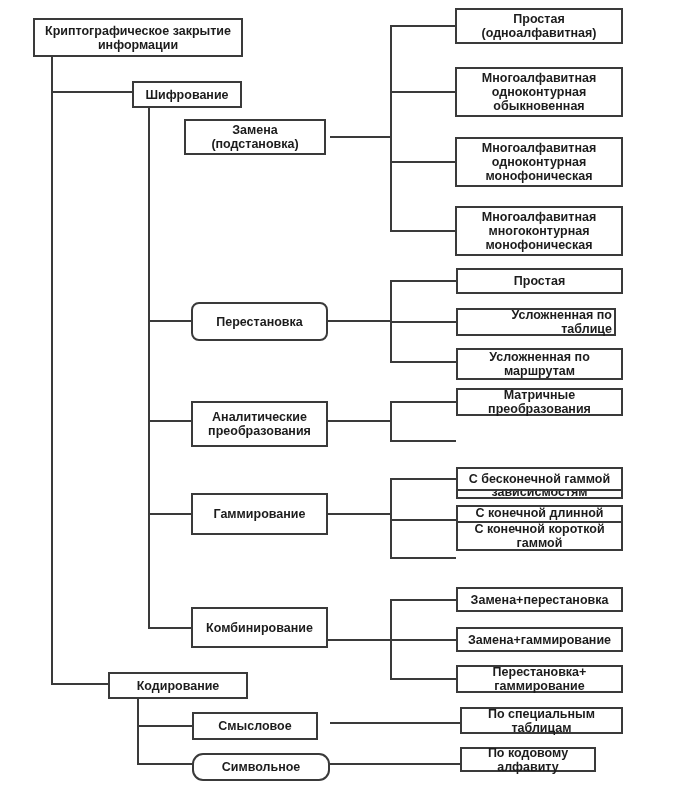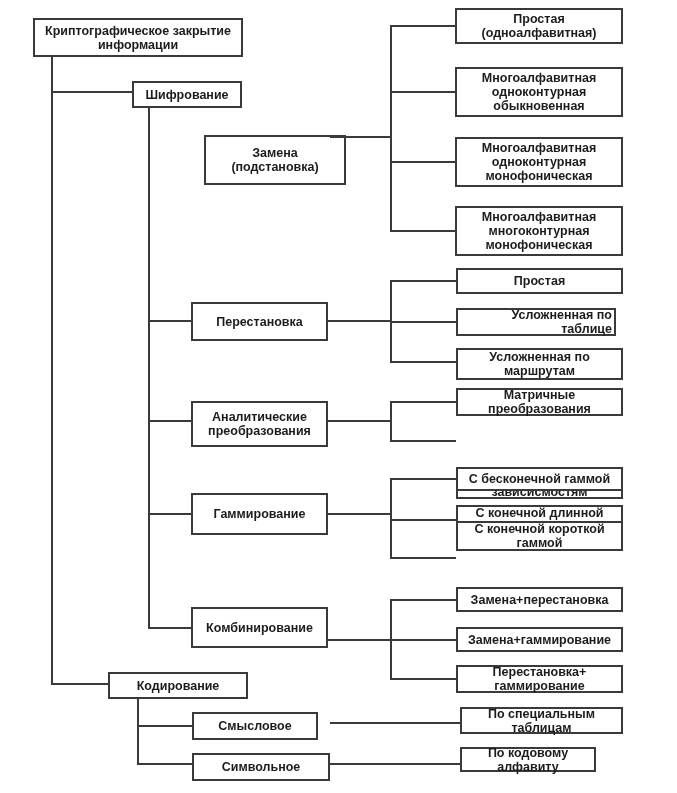--- a/index.html
+++ b/index.html
@@ -21,37 +21,37 @@
 </head>
 <body>
 
 <div class="canvas">
 
   <div class="box" style="left:33px;top:18px;width:210px;height:39px;">Криптографическое закрытие
 информации</div>
 
   <div class="box" style="left:132px;top:81px;width:110px;height:27px;">Шифрование</div>
 
-  <div class="box" style="left:204px;top:119px;width:142px;height:50px;margin-top:16px;">Замена
+  <div class="box" style="left:184px;top:119px;width:142px;height:36px;">Замена
 (подстановка)</div>
 
-  <div class="box" style="left:191px;top:302px;width:137px;height:39px;">Перестановка</div>
+  <div class="box" style="left:191px;top:302px;width:137px;height:39px;border-radius:8px;">Перестановка</div>
 
   <div class="box" style="left:191px;top:401px;width:137px;height:46px;">Аналитические
 преобразования</div>
 
   <div class="box" style="left:191px;top:493px;width:137px;height:42px;">Гаммирование</div>
 
   <div class="box" style="left:191px;top:607px;width:137px;height:41px;">Комбинирование</div>
 
   <div class="box" style="left:108px;top:672px;width:140px;height:27px;">Кодирование</div>
 
   <div class="box" style="left:192px;top:712px;width:126px;height:28px;">Смысловое</div>
 
-  <div class="box" style="left:192px;top:753px;width:138px;height:28px;">Символьное</div>
+  <div class="box" style="left:192px;top:753px;width:138px;height:28px;border-radius:11px;">Символьное</div>
 
   <div class="box" style="left:455px;top:8px;width:168px;height:36px;">Простая
 (одноалфавитная)</div>
   <div class="box" style="left:455px;top:67px;width:168px;height:50px;">Многоалфавитная
 одноконтурная
 обыкновенная</div>
   <div class="box" style="left:455px;top:137px;width:168px;height:50px;">Многоалфавитная
 одноконтурная
 монофоническая</div>
   <div class="box" style="left:455px;top:206px;width:168px;height:50px;">Многоалфавитная

